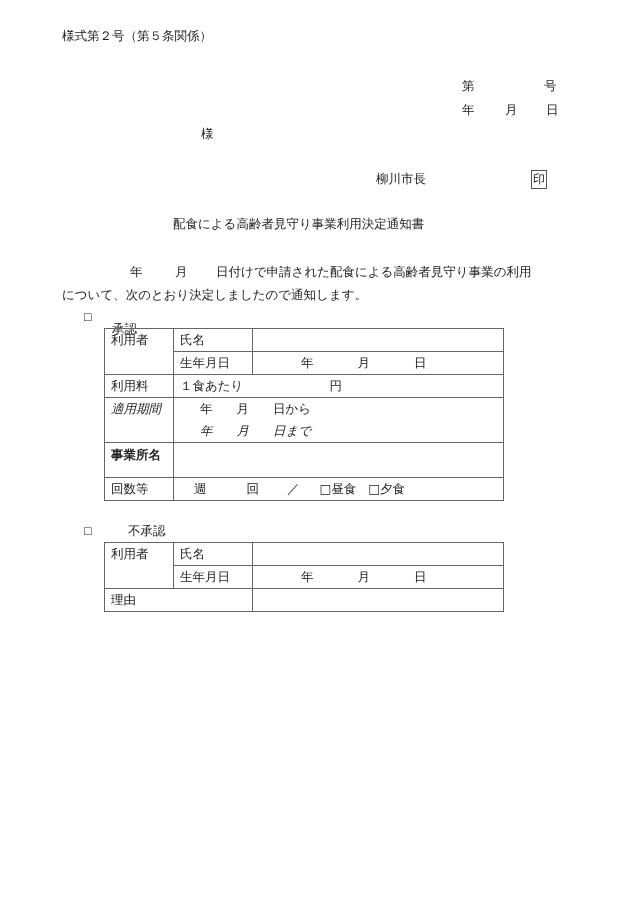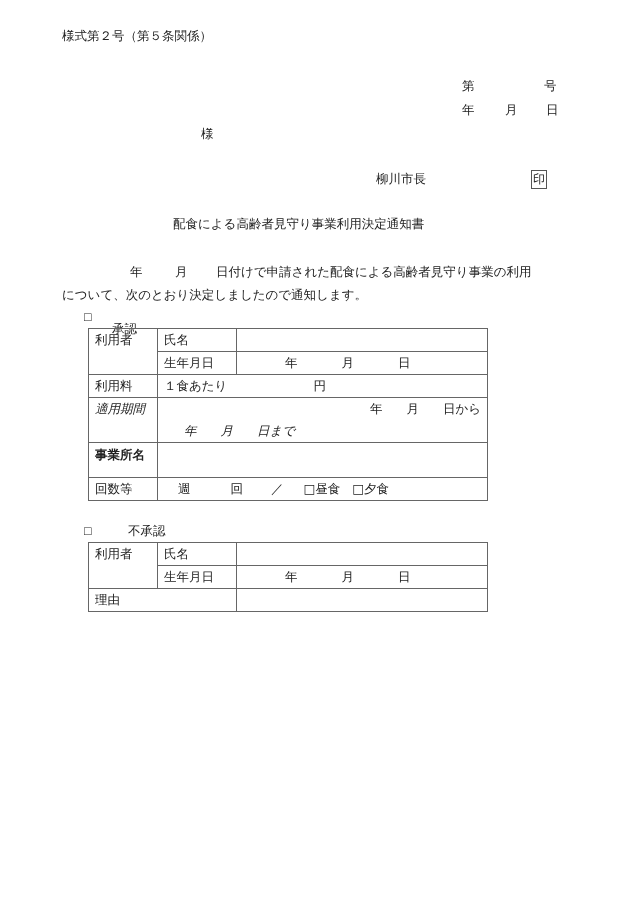--- a/index.html
+++ b/index.html
@@ -1,21 +1,21 @@
 <!DOCTYPE html>
 <html><head>
 <meta charset="utf-8">
 <style>
   html, body { margin:0; padding:0; background:#ffffff; }
   body { width:630px; height:903px; position:relative; overflow:hidden;
          font-family:"DejaVu Serif","Liberation Serif",serif; color:#222; font-size:12.5px; }
   .abs { position:absolute; white-space:nowrap; line-height:16px;font-family:Liberation Serif, serif; }
   .seal { position:absolute; left:531px; top:170px; width:14px; height:17px; border:1px solid #555;
           font-size:12px; line-height:17px; text-align:center; }
-  table.form { position:absolute; border-collapse:collapse; left:88px; width:400px; table-layout:fixed;padding-left:19px; }
+  table.form { position:absolute; border-collapse:collapse; left:104px; width:400px; table-layout:fixed;padding-left:19px; }
   table.form td { border:1px solid #666; padding:0 6px; height:22px; font-size:12.5px; line-height:16px;
                   vertical-align:middle; white-space:nowrap; }
   .sp { display:inline-block; }
 </style>
 </head>
 <body>
 
 <div class="abs" style="left:62px; top:28px;">様式第２号（第５条関係）</div>
 
 <div class="abs" style="left:462px; top:78px;">第</div>
@@ -59,21 +59,21 @@
     </td>
   </tr>
   <tr>
     <td>利用料</td>
     <td colspan="2">
       <span>１食あたり</span><span class="sp" style="width:86px"></span><span>円</span>
     </td>
   </tr>
   <tr>
     <td rowspan="2" style="vertical-align:top; padding-top:3px; height:40px;font-style:italic;">適用期間</td>
-    <td colspan="2" style="border-bottom:none; height:22px;text-align:right;">
+    <td colspan="2" style="border-bottom:none; height:22px;">
       <span class="sp" style="width:20px"></span><span>年</span><span class="sp" style="width:24px"></span><span>月</span><span class="sp" style="width:24px"></span><span>日から</span>
     </td>
   </tr>
   <tr>
     <td colspan="2" style="border-top:none; height:22px;font-style:italic;">
       <span class="sp" style="width:20px"></span><span>年</span><span class="sp" style="width:24px"></span><span>月</span><span class="sp" style="width:24px"></span><span>日まで</span>
     </td>
   </tr>
   <tr>
     <td style="height:30px; vertical-align:top; padding-top:4px;font-weight:bold;">事業所名</td>

